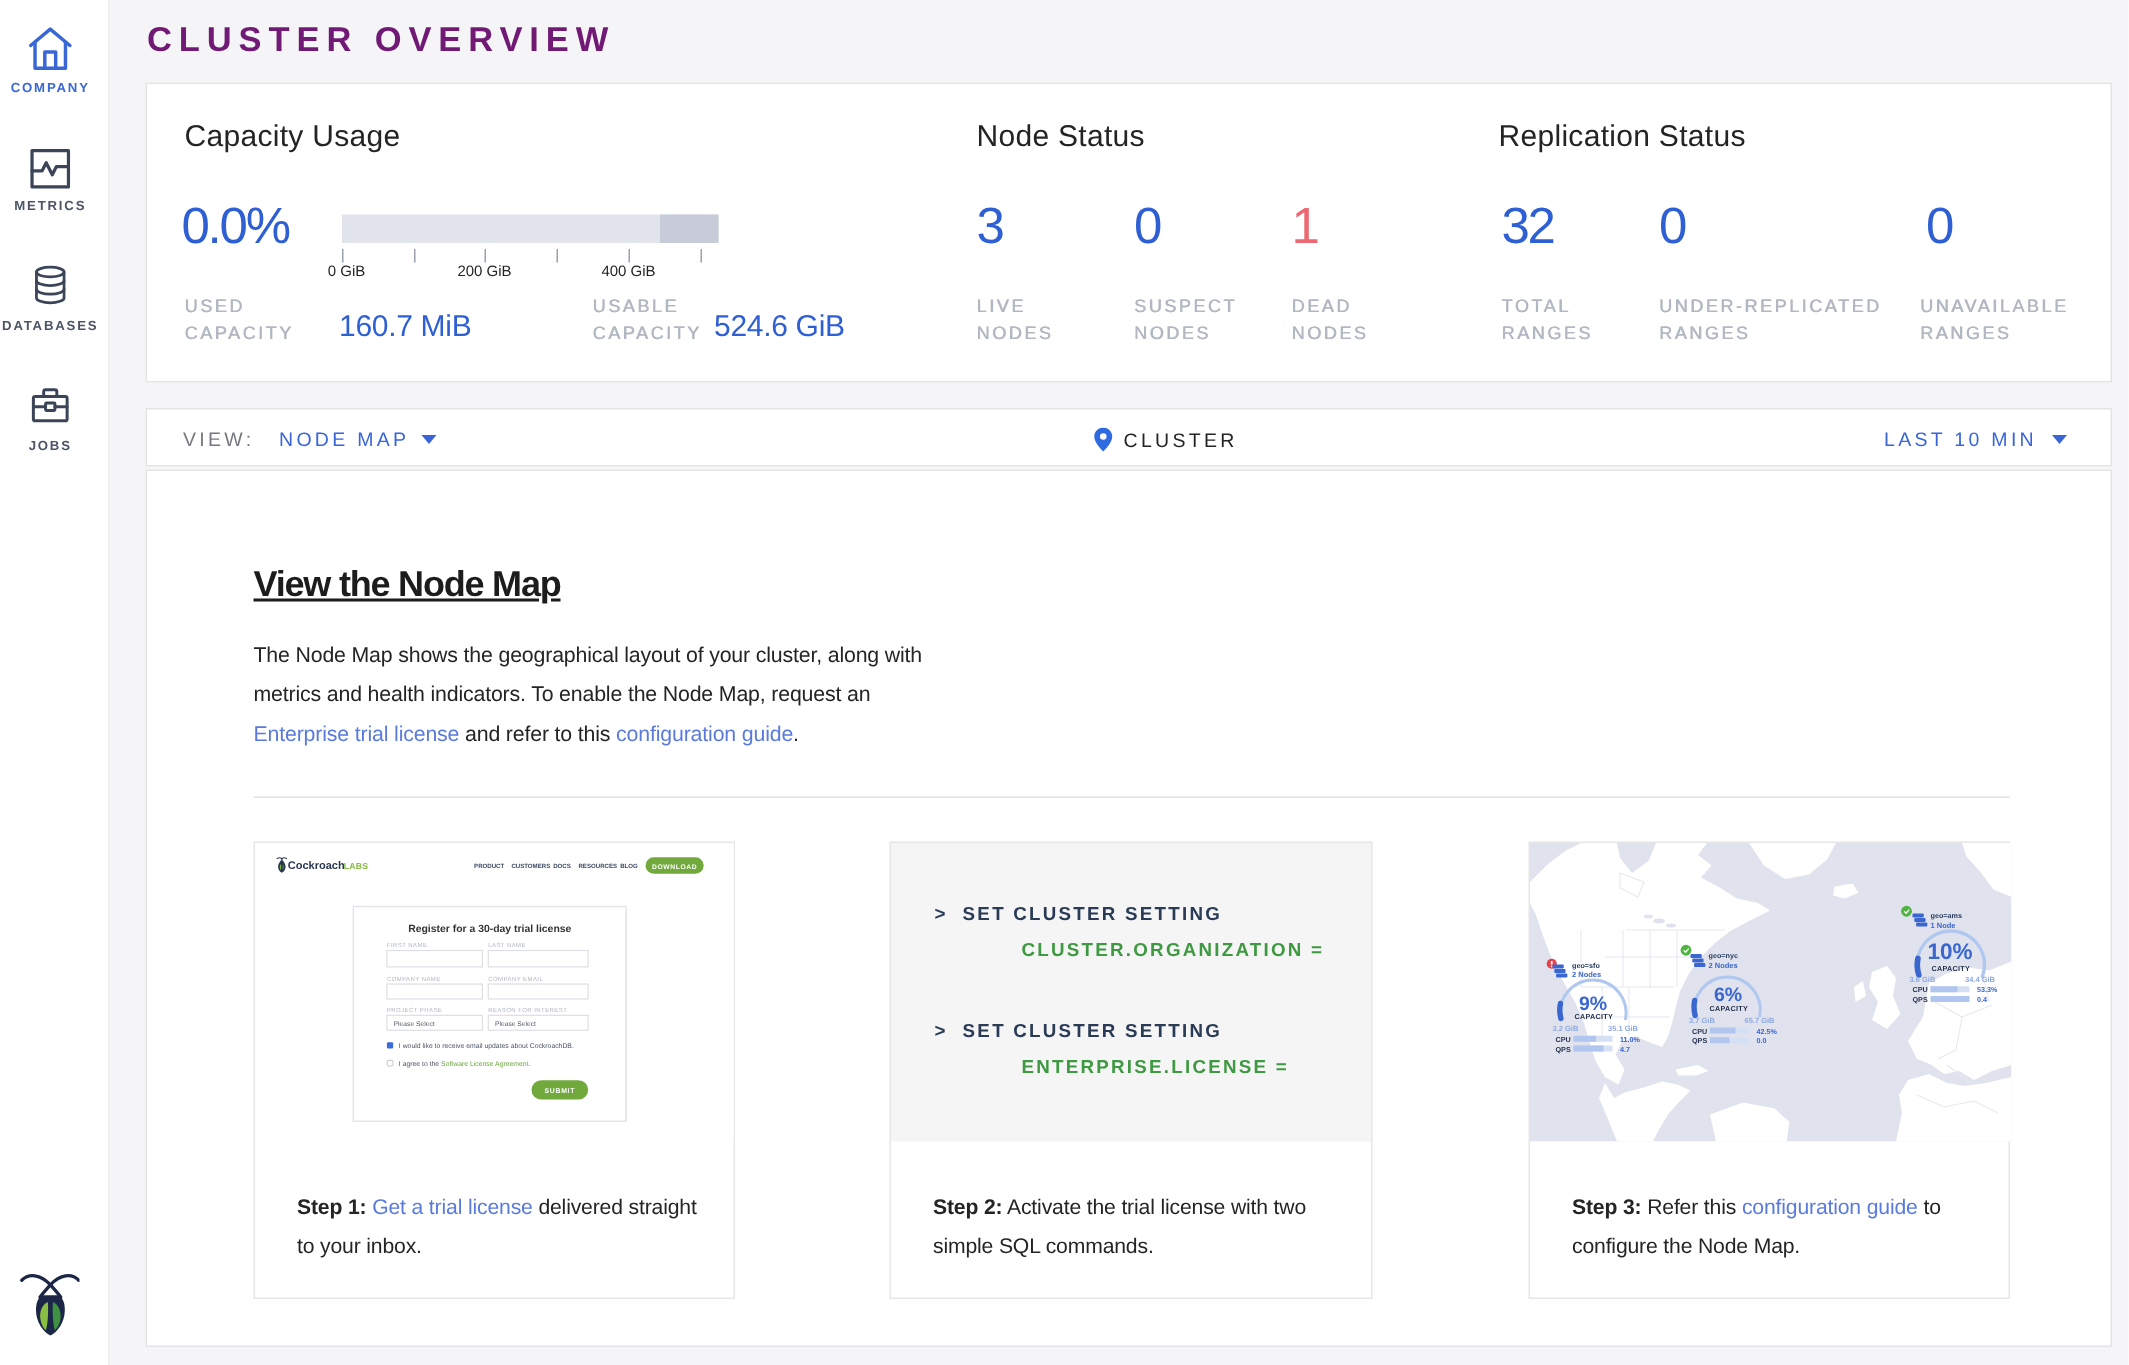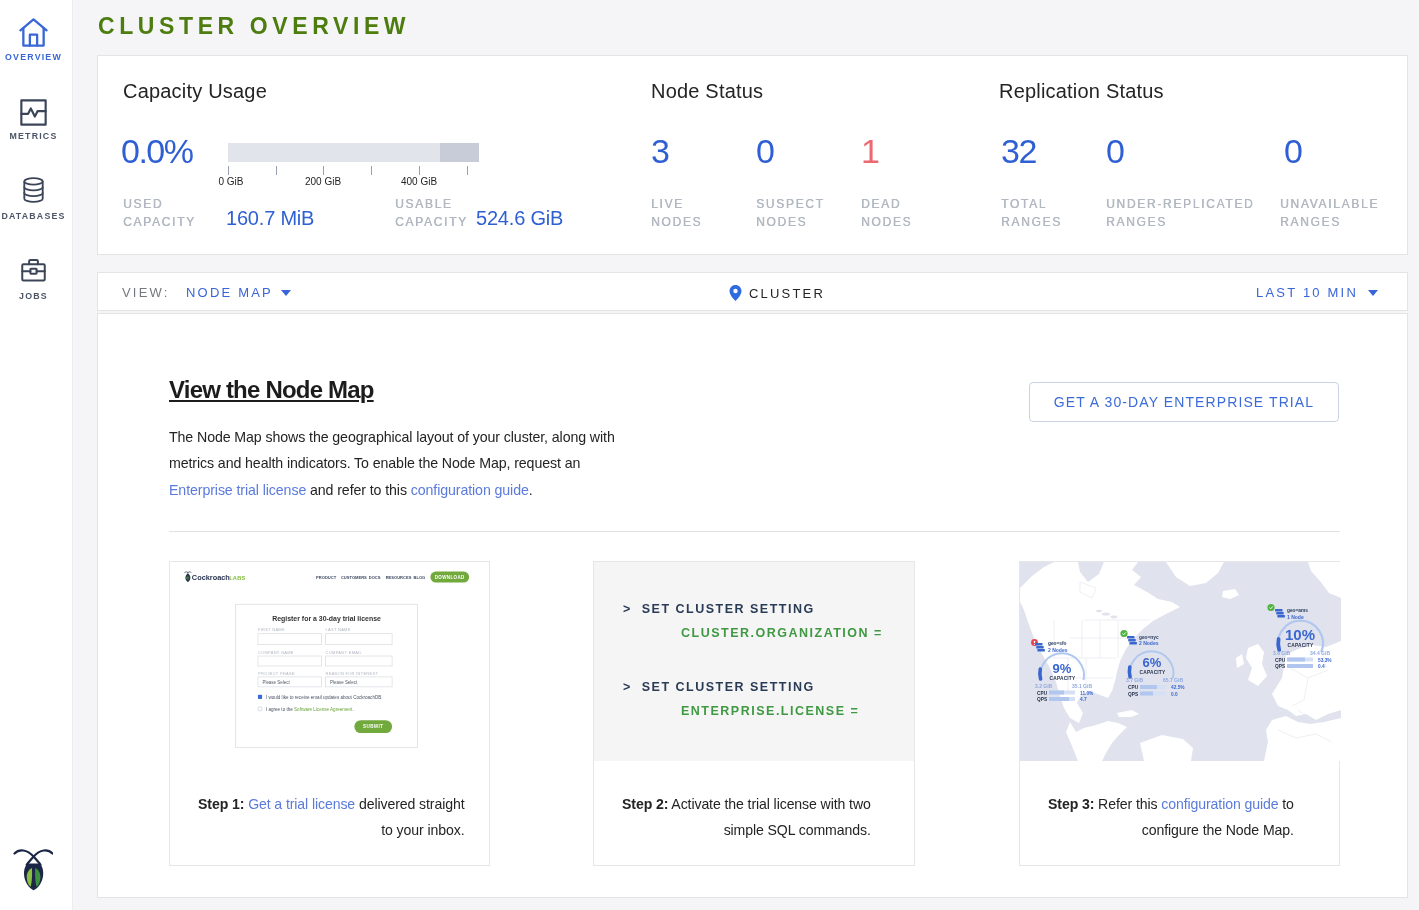--- a/index.html
+++ b/index.html
@@ -7,21 +7,21 @@
 body { background:#f5f5f7; font-family:"Liberation Sans", sans-serif; position:relative; }
 .abs { position:absolute; }
 
 
 #sidebar { left:0; top:0; width:73px; height:910px; background:#ffffff; border-right:1px solid #ececee; }
 .navitem { position:absolute; width:67px; text-align:center; }
 .navlabel { font-size:8.8px; letter-spacing:1.2px; font-weight:bold; color:#4c5566; display:block; }
 .navlabel.active { color:#3a67d6; }
 
 
-#pagetitle { left:98px; top:13px; font-size:23px; font-weight:bold; letter-spacing:4.6px; color:#4d7c0f; }
+#pagetitle { left:98px; top:13px; font-size:23px; font-weight:bold; letter-spacing:4.6px; color:#701a75; }
 
 
 #stats { left:97px; top:55px; width:1311px; height:200px; background:#fff; border:1px solid #e4e4e6; }
 .sechead { position:absolute; top:24px; font-size:20px; color:#242424; letter-spacing:0.2px; }
 .bignum { position:absolute; top:76px; font-size:34px; letter-spacing:-1.5px; color:#2e5fd3; }
 .bignum.red { color:#ec6972; }
 .statlabel { position:absolute; top:139px; font-size:12px; line-height:18px; letter-spacing:1.7px; color:#b2b8c1; text-shadow:0.4px 0 0 #b2b8c1; }
 .statval { position:absolute; top:151px; font-size:20px; letter-spacing:-0.2px; color:#2e5fd3; }
 
 
@@ -42,41 +42,41 @@
 #desc { position:absolute; left:71px; top:110px; font-size:14.2px; letter-spacing:-0.1px; line-height:26.3px; color:#242424; white-space:nowrap; }
 a.lnk { color:#5a7add; text-decoration:none; }
 #trialbtn { position:absolute; left:931px; top:68px; width:310px; height:40px; border:1px solid #c9d2e4; border-radius:4px; background:#fff; color:#3b6bd8; font-size:14px; letter-spacing:1.1px; text-align:center; line-height:38px; }
 #panel hr { position:absolute; left:71px; top:217px; width:1171px; border:none; border-top:1px solid #e2e2e2; }
 
 
 .stepcard { position:absolute; top:247px; height:305px; background:#fff; border:1px solid #e6e6e8; }
 #card1 { left:71px; width:321px; }
 #card2 { left:495px; width:322px; }
 #card3 { left:921px; width:321px; }
-.steptext { position:absolute; left:28px; top:229px; font-size:14.1px; letter-spacing:-0.1px; line-height:26px; color:#242424; white-space:nowrap;text-align:right; }
+.steptext { position:absolute; left:28px; top:229px; font-size:14.1px; letter-spacing:-0.1px; line-height:26px; color:#242424; white-space:nowrap; }
 
 
 #code { position:absolute; left:0; top:0; width:100%; height:199px; background:#f5f5f5; font-size:12.5px; font-weight:bold; letter-spacing:1.5px; }
 #code .l1 { position:absolute; left:29px; color:#2a3b56; white-space:nowrap; }
 #code .l2 { position:absolute; left:87px; color:#3f9942; white-space:nowrap; }
 
 
 #mini { position:absolute; left:0; top:0; width:100%; height:199px; background:#fff; }
 </style>
 </head>
 <body>
 
 <div id="sidebar" class="abs">
   <div class="navitem" style="top:18px;">
     <svg width="29" height="29" viewBox="2 2 20 20" fill="none" stroke="#3a67d6" stroke-width="1.6" stroke-linejoin="round" stroke-linecap="round">
       <path d="M3 10.5 L12 3 L21 10.5"></path>
       <path d="M5 9 V21 H19 V9"></path>
       <path d="M9.5 21 V13.5 H14.5 V21"></path>
     </svg>
-    <span class="navlabel active" style="margin-top:1px;">OVERVIEW</span>
+    <span class="navlabel active" style="margin-top:1px;">COMPANY</span>
   </div>
   <div class="navitem" style="top:99px;">
     <svg width="27" height="27" viewBox="2 2 20 20" fill="none" stroke="#3c4558" stroke-width="1.6" stroke-linejoin="round" stroke-linecap="round">
       <rect x="3" y="3" width="18" height="18"></rect>
       <path d="M3 13 L8 13 L10 9 L13 15 L15 11 L21 11"></path>
     </svg>
     <span class="navlabel" style="margin-top:1px;">METRICS</span>
   </div>
   <div class="navitem" style="top:176px;">
     <svg width="23" height="28" viewBox="2 0 20 24" fill="none" stroke="#3c4558" stroke-width="1.6" stroke-linejoin="round" stroke-linecap="round">
@@ -150,21 +150,20 @@
   <span class="in" style="left:631px; letter-spacing:2.2px; color:#242424;">
     <svg width="13" height="16" viewBox="0 0 12 16" style="vertical-align:-3px; margin-right:7px;">
         <path d="M6 0 C2.7 0 0 2.7 0 6 C0 10.5 6 16 6 16 C6 16 12 10.5 12 6 C12 2.7 9.3 0 6 0 Z M6 8.2 A2.2 2.2 0 1 1 6 3.8 A2.2 2.2 0 0 1 6 8.2 Z" fill="#2f6be0"></path>
       </svg>CLUSTER</span>
   <span class="in blue" style="left:1158px;">LAST 10 MIN<span class="caret" style="margin-left:10px;"></span></span>
 </div>
 
 <div id="panel" class="abs">
   <h2>View the Node Map</h2>
   <div id="desc">The Node Map shows the geographical layout of your cluster, along with<br>metrics and health indicators. To enable the Node Map, request an<br><a class="lnk" href="#">Enterprise trial license</a> and refer to this <a class="lnk" href="#">configuration guide</a>.</div>
-  <div id="trialbtn">GET A 30-DAY ENTERPRISE TRIAL</div>
   <hr>
 
   <div class="stepcard" id="card1">
     <svg id="mini" width="321" height="199" viewBox="0 0 321 199" font-family="Liberation Sans, sans-serif">
       <rect width="321" height="199" fill="#ffffff"></rect>
 
       <path d="M14.5 10 C16 9 17.5 9 18.5 10.5 M21.5 10 C20 9 18.5 9 17.5 10.5" stroke="#2a3550" stroke-width="0.7" fill="none"></path>
       <path d="M18 10.5 C16.5 12 15.5 13.5 15.5 15.5 C15.5 17.5 17 19 18 19.4 C19 19 20.5 17.5 20.5 15.5 C20.5 13.5 19.5 12 18 10.5 Z" fill="#2a3550"></path>
       <path d="M17.3 13.5 C16.5 14.3 16.4 16.2 17.2 17.6 C17.6 16.5 17.6 14.6 17.3 13.5 Z" fill="#84bb42"></path>
       <path d="M18.7 13.5 C19.5 14.3 19.6 16.2 18.8 17.6 C18.4 16.5 18.4 14.6 18.7 13.5 Z" fill="#3f9142"></path>

